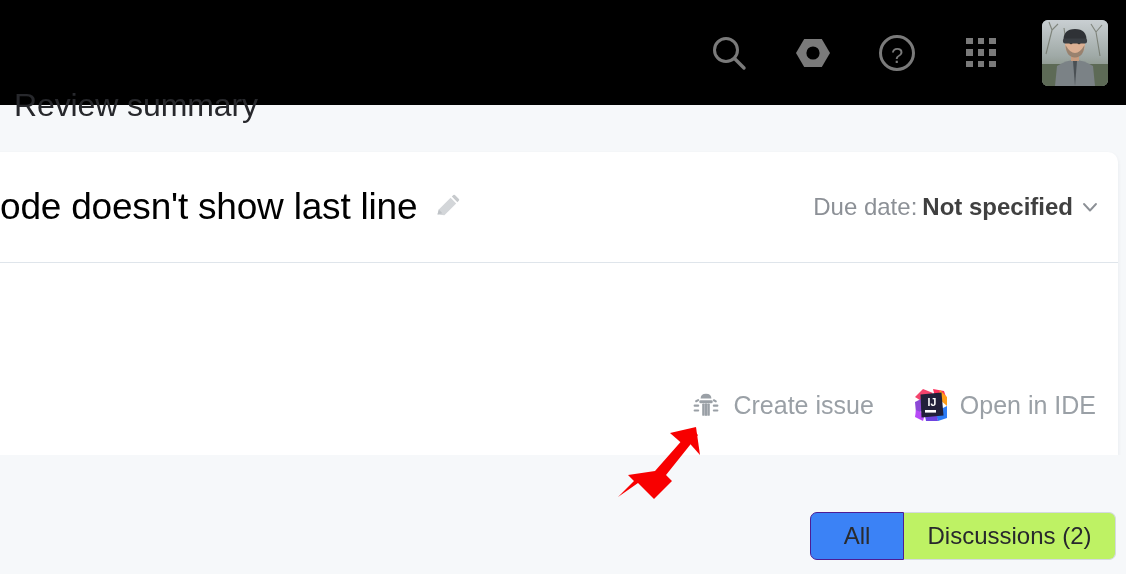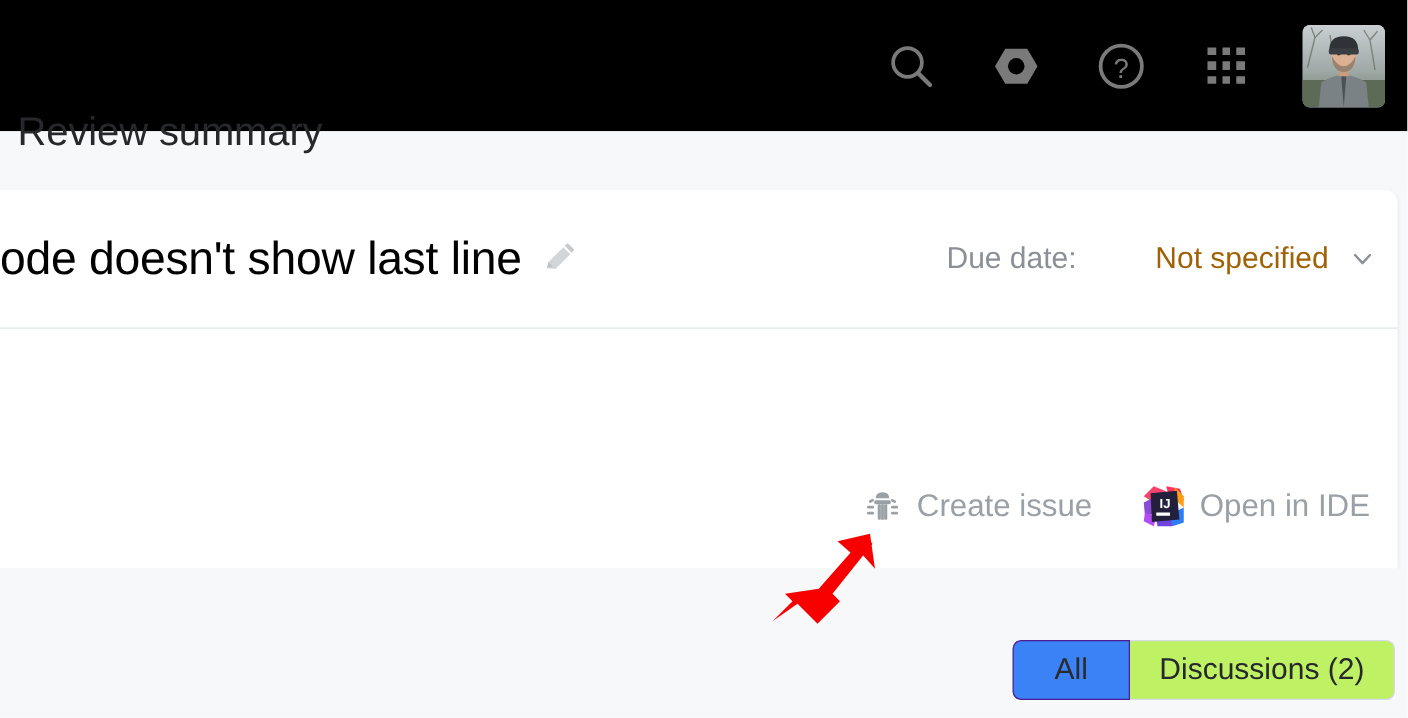--- a/index.html
+++ b/index.html
@@ -120,35 +120,34 @@
   .pencil-icon {
     flex: 0 0 auto;
     width: 28px;
     height: 28px;
     cursor: pointer;
   }
 
   .due-date {
     display: flex;
     align-items: center;
-    gap: 15px;
+    gap: 5px;
     white-space: nowrap;
     flex: 0 0 auto;
   }
   .due-date-label {
     font-size: 24px;
     color: #8c9096;
     font-weight: 400;
   }
   .due-date-value {
     font-size: 24px;
-    color: #a16207;
-    font-weight: 400;
-    cursor: pointer;
-    margin-left: 48px;
+    color: #404040;
+    font-weight: 700;
+    cursor: pointer;
   }
   .chev {
     width: 20px;
     height: 20px;
     margin-left: 2px;
   }
 
   
   .card-body {
     height: 191px;

